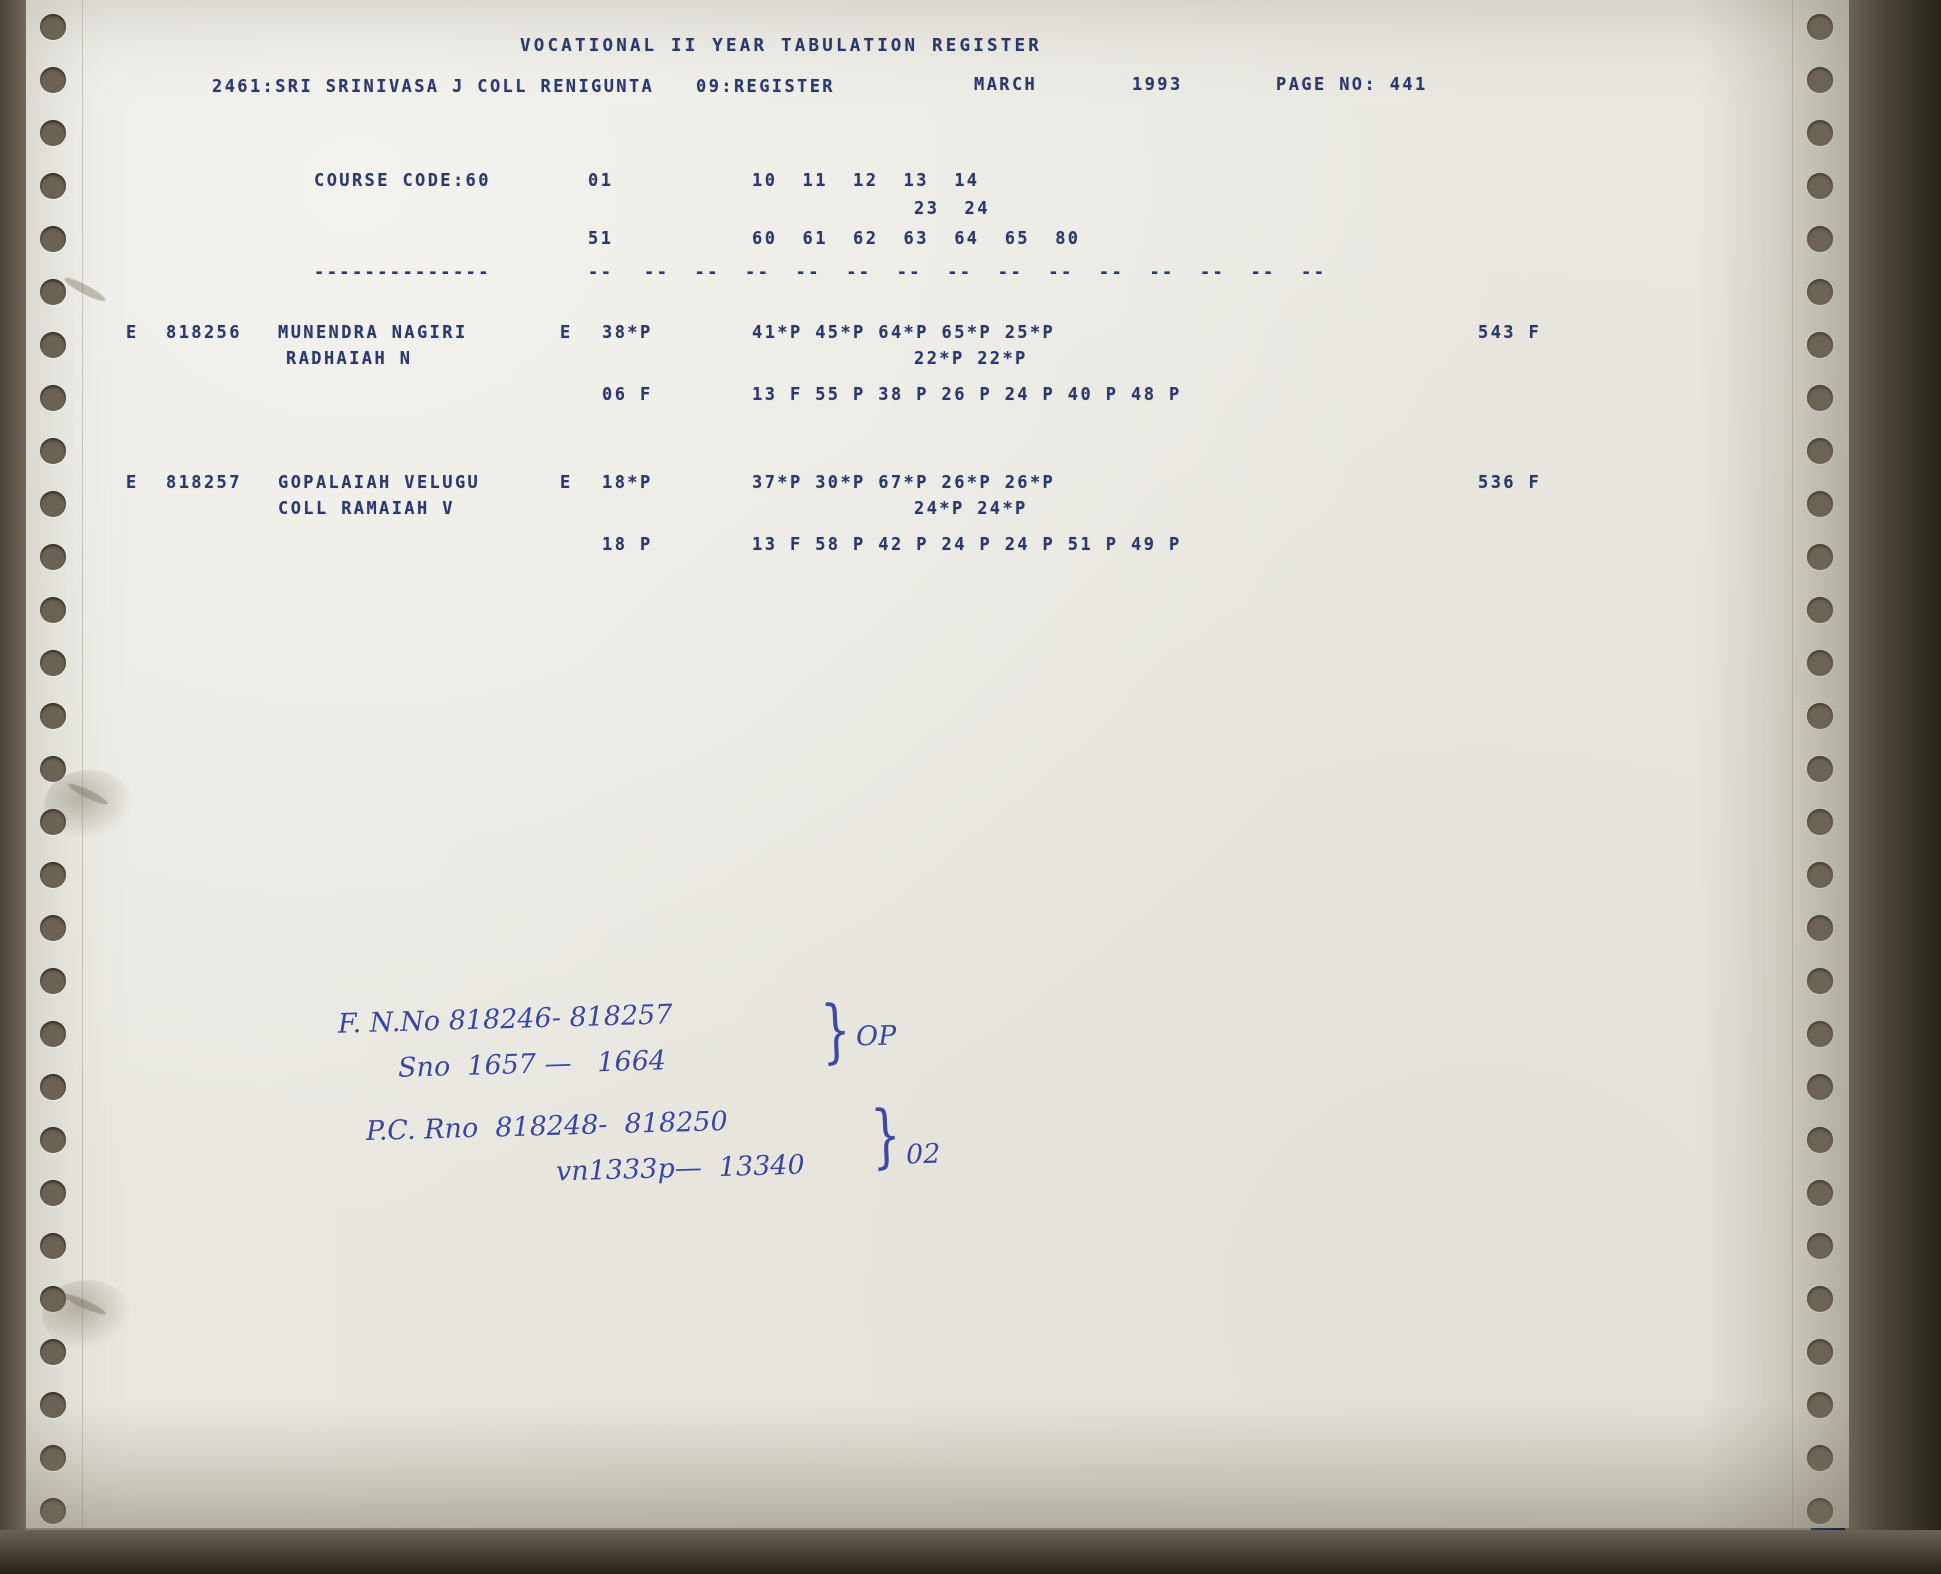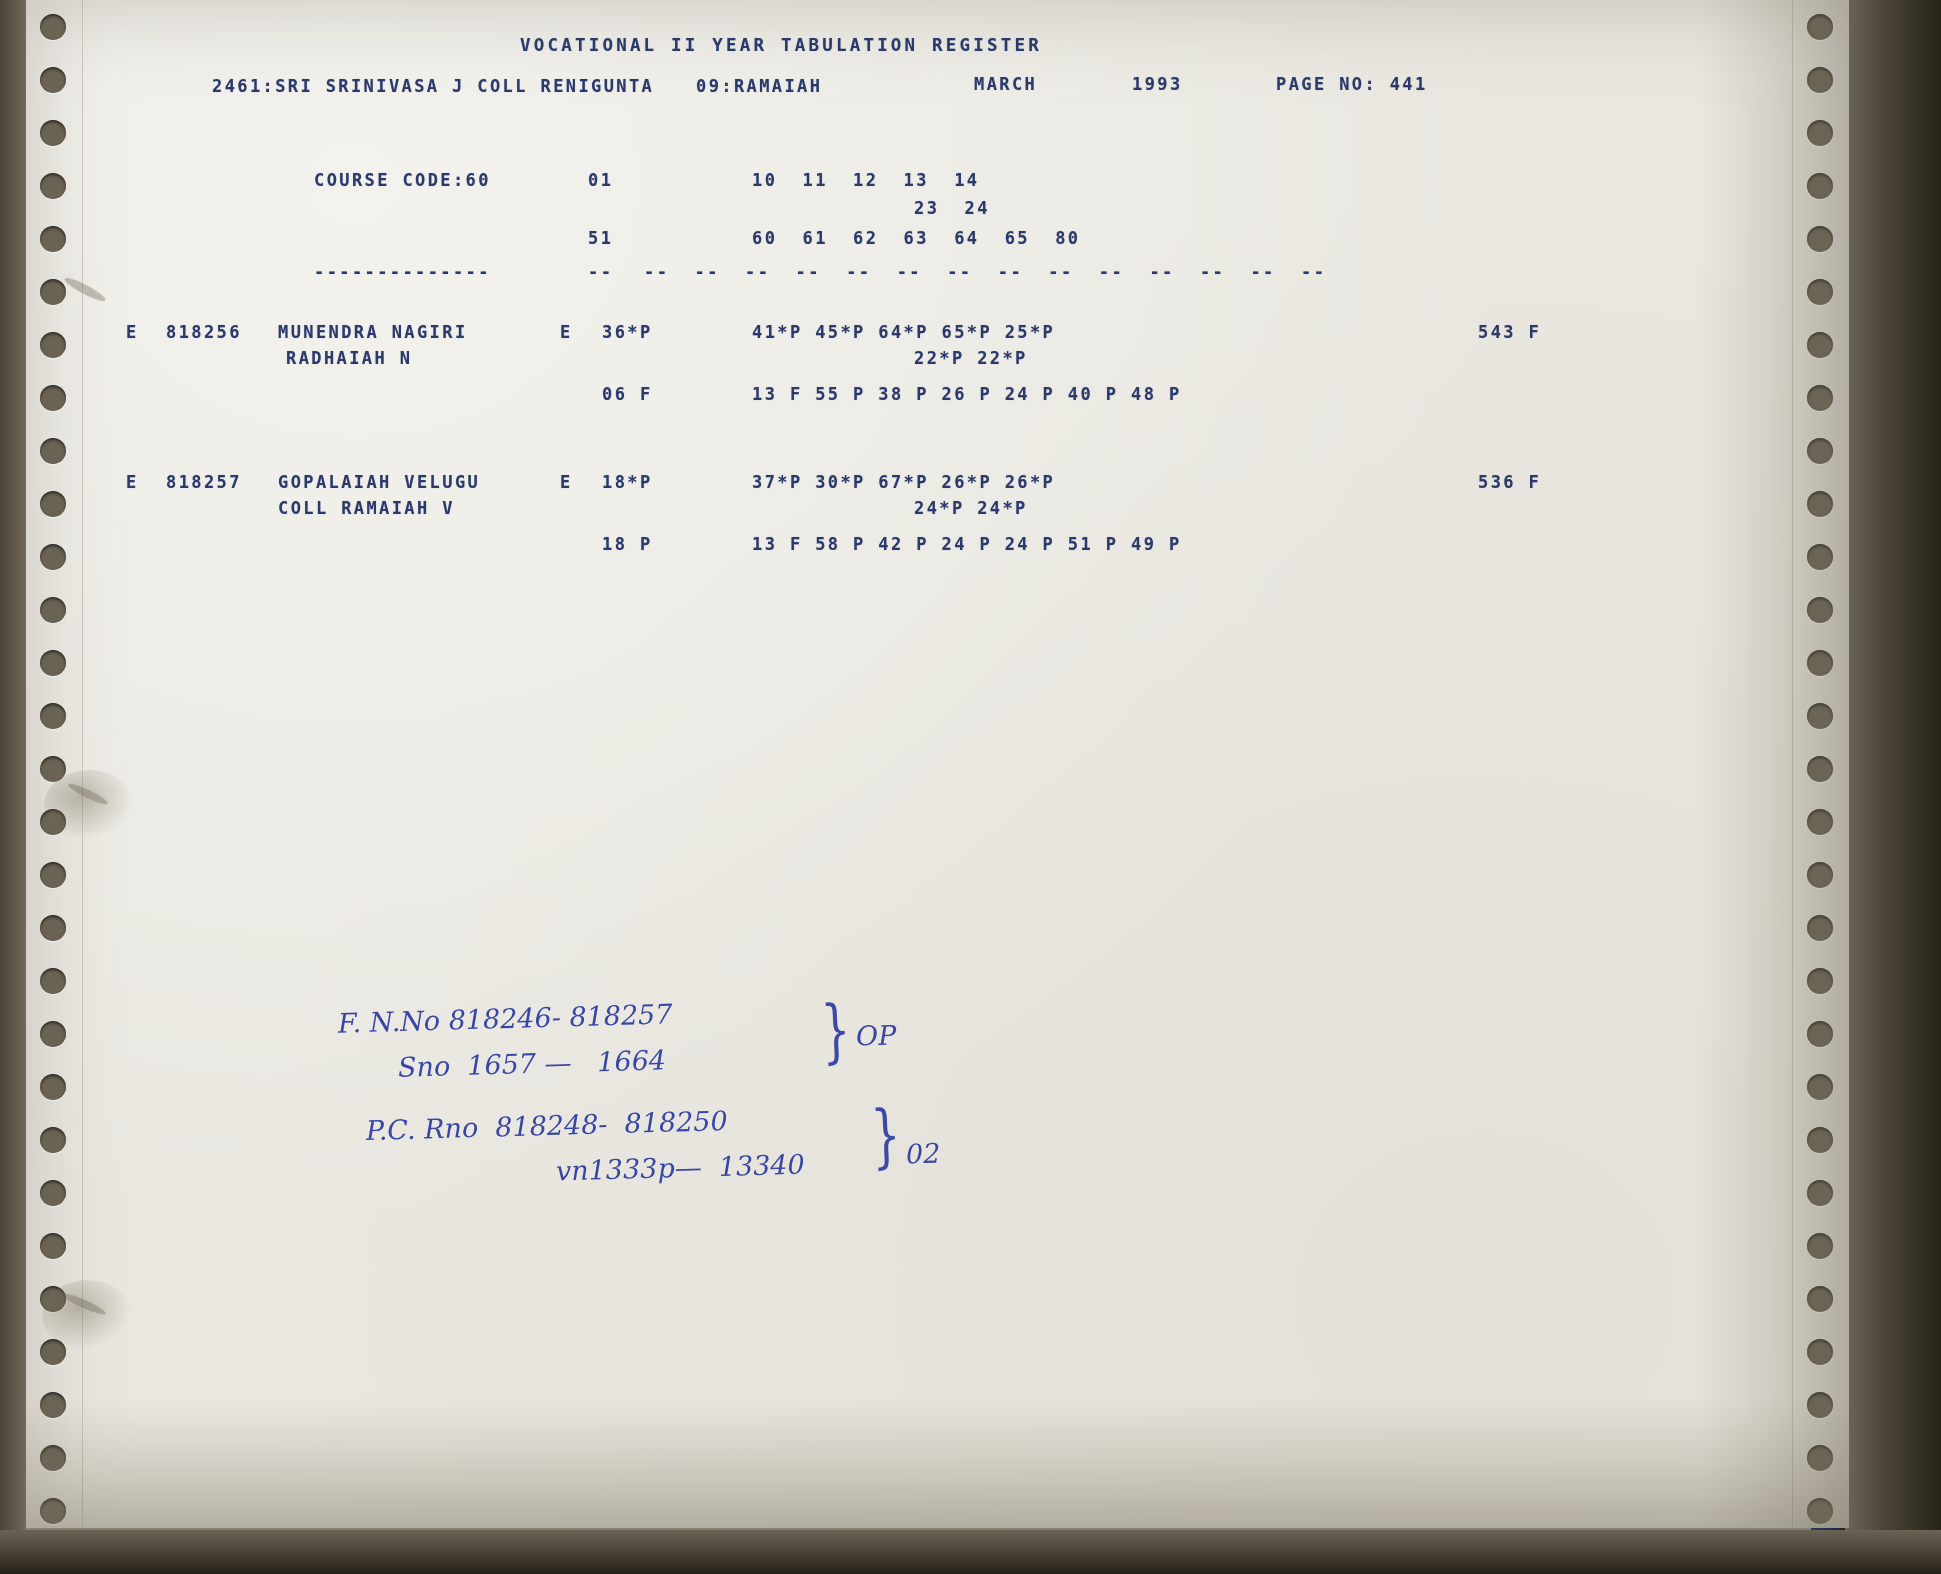--- a/index.html
+++ b/index.html
@@ -242,21 +242,21 @@
     <div class="crease" style="left:40px; top:790px; width:44px; height:8px; transform:rotate(26deg)"></div>
     <div class="crease" style="left:34px; top:1300px; width:48px; height:8px; transform:rotate(24deg)"></div>
     <div class="smudge" style="left:18px; top:770px; width:90px; height:70px"></div>
     <div class="smudge" style="left:16px; top:1280px; width:90px; height:70px"></div>
 
     <div class="print">
 
       <div class="ln title" style="left:494px; top:35px">VOCATIONAL II YEAR TABULATION REGISTER</div>
 
       <div class="ln" style="left:186px; top:76px">2461:SRI SRINIVASA J COLL RENIGUNTA</div>
-      <div class="ln" style="left:670px; top:76px">09:RAMAIAH</div>
+      <div class="ln" style="left:670px; top:76px">09:REGISTER</div>
       <div class="ln" style="left:948px; top:74px">MARCH</div>
       <div class="ln" style="left:1106px; top:74px">1993</div>
       <div class="ln" style="left:1250px; top:74px">PAGE NO: 441</div>
 
       <div class="ln" style="left:288px; top:170px">COURSE CODE:60</div>
       <div class="ln" style="left:562px; top:170px">01</div>
       <div class="ln" style="left:726px; top:170px">10  11  12  13  14</div>
       <div class="ln" style="left:888px; top:198px">23  24</div>
 
       <div class="ln" style="left:562px; top:228px">51</div>
@@ -264,21 +264,21 @@
 
       <div class="ln" style="left:288px; top:262px">--------------</div>
       <div class="ln" style="left:562px; top:262px">--</div>
       <div class="ln" style="left:618px; top:262px">--  --  --  --  --  --  --  --  --  --  --  --  --  --</div>
 
       <div class="ln" style="left:100px; top:322px">E</div>
       <div class="ln" style="left:140px; top:322px">818256</div>
       <div class="ln" style="left:252px; top:322px">MUNENDRA NAGIRI</div>
       <div class="ln" style="left:260px; top:348px">RADHAIAH N</div>
       <div class="ln" style="left:534px; top:322px">E</div>
-      <div class="ln" style="left:576px; top:322px">36*P</div>
+      <div class="ln" style="left:576px; top:322px">38*P</div>
       <div class="ln" style="left:726px; top:322px">41*P 45*P 64*P 65*P 25*P</div>
       <div class="ln" style="left:888px; top:348px">22*P 22*P</div>
       <div class="ln" style="left:576px; top:384px">06 F</div>
       <div class="ln" style="left:726px; top:384px">13 F 55 P 38 P 26 P 24 P 40 P 48 P</div>
       <div class="ln" style="left:1452px; top:322px">543 F</div>
 
       <div class="ln" style="left:100px; top:472px">E</div>
       <div class="ln" style="left:140px; top:472px">818257</div>
       <div class="ln" style="left:252px; top:472px">GOPALAIAH VELUGU</div>
       <div class="ln" style="left:252px; top:498px">COLL RAMAIAH V</div>

